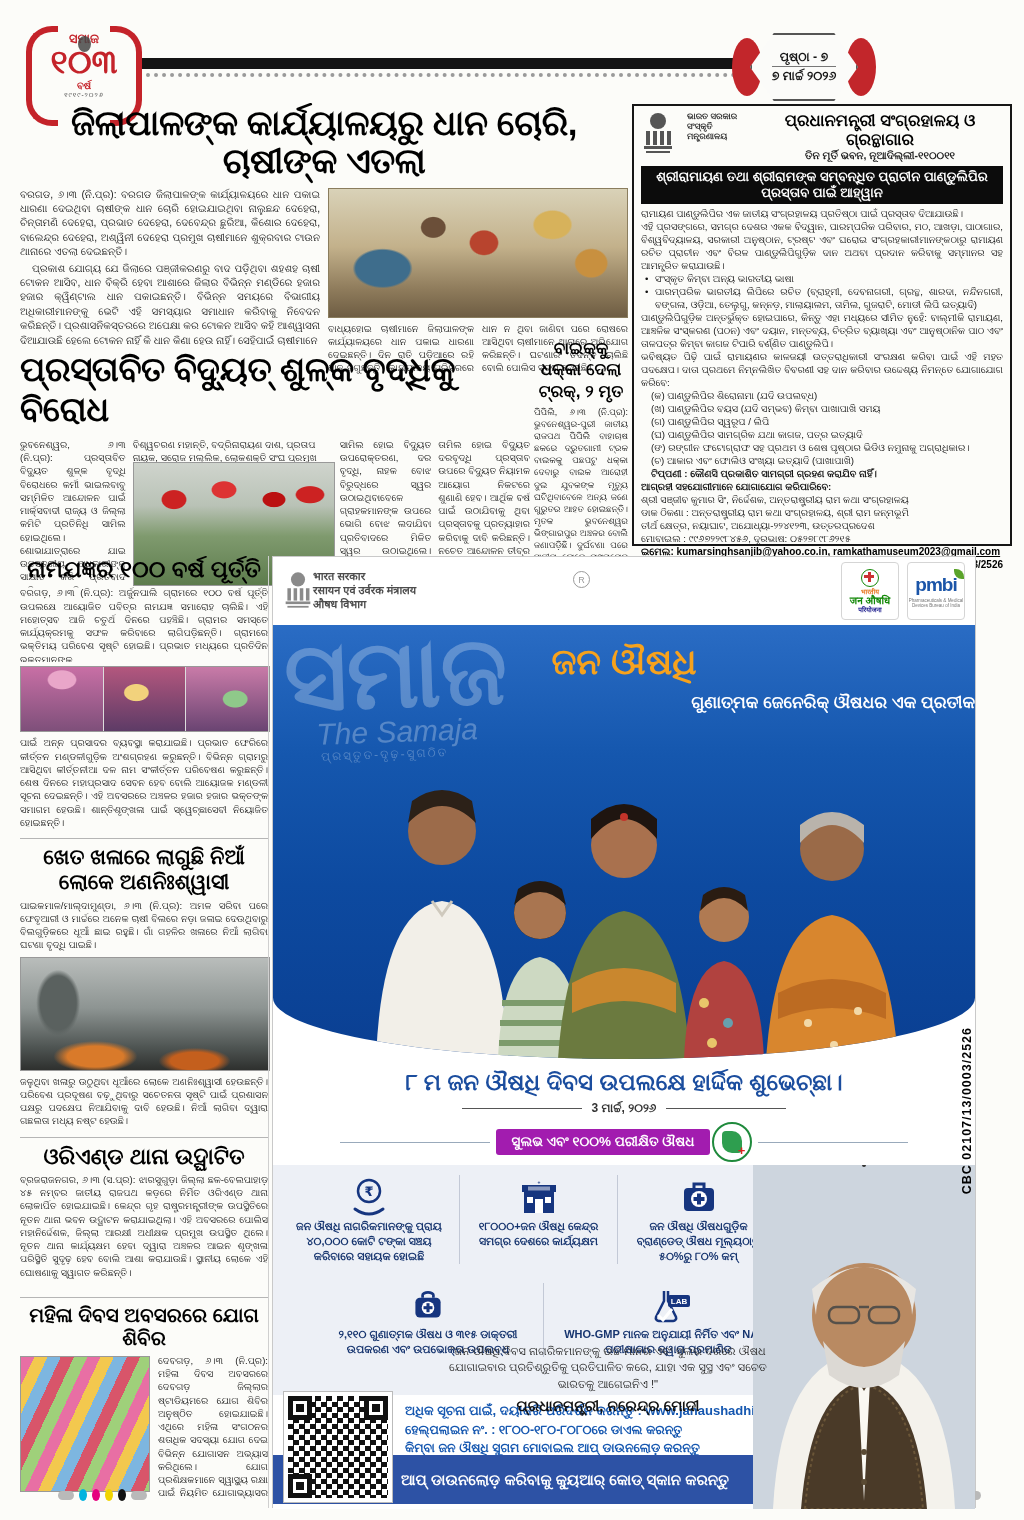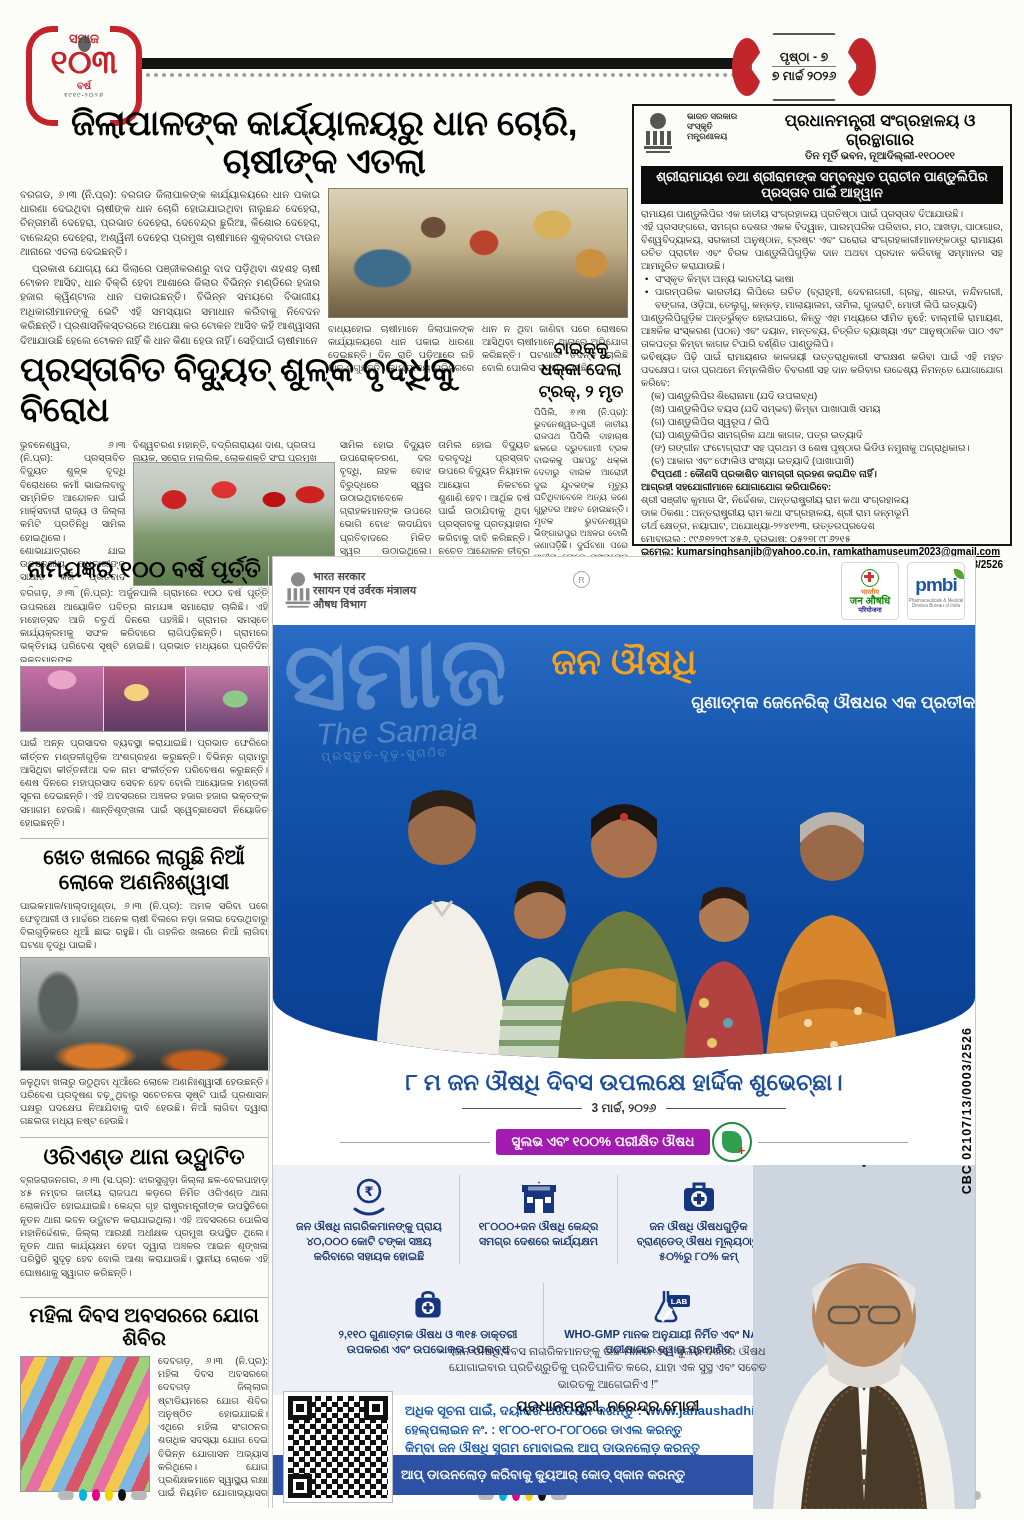--- a/index.html
+++ b/index.html
@@ -151,22 +151,22 @@
   .f1{width:180px;} .f2{width:158px;} .f3{width:162px;} .f4{width:182px;}
   .feat .ic{height:44px;display:flex;align-items:center;justify-content:center;}
   .feat .tx{font-size:11px;font-weight:bold;color:#17356f;line-height:1.35;}
   .feat-row2{position:absolute;left:40px;top:118px;width:480px;display:flex;}
   .b1{width:230px;} .b2{width:250px;border-left:1px solid #c3c9d6;}
   .quote{position:absolute;left:170px;top:178px;width:330px;font-size:11.3px;color:#2b2b2b;line-height:1.45;text-align:center;z-index:4;}
   .quote-by{margin-top:3px;font-weight:bold;color:#111;font-size:15px;}
   .modi{position:absolute;right:0;bottom:-114px;width:222px;height:344px;z-index:3;}
 
   .ad-bottom{position:relative;height:114px;background:#fff;}
-  .blue-bar{position:absolute;left:0;top:60px;width:500px;height:40px;background:#2d52a5;border-radius:0 4px 4px 0;
-            display:flex;align-items:center;color:#fff;font-size:13px;font-weight:800;padding-left:128px;box-sizing:border-box;z-index:1;}
+  .blue-bar{position:absolute;left:0;top:60px;width:500px;height:49px;background:#2d52a5;border-radius:0 4px 4px 0;
+            display:flex;align-items:center;color:#fff;font-size:15px;font-weight:800;padding-left:128px;box-sizing:border-box;z-index:1;}
   .qr-card{position:absolute;left:10px;top:-4px;width:110px;height:112px;background:#fff;border:1px solid #bbb;padding:4px;box-sizing:border-box;z-index:2;}
   .qr{width:100%;height:100%;position:relative;background:
       repeating-conic-gradient(#111 0% 25%,#fff 0% 50%);background-size:11px 11px;}
   .finder{position:absolute;width:24px;height:24px;border:5px solid #111;background:#fff;box-sizing:border-box;}
   .finder::after{content:"";position:absolute;left:3px;top:3px;width:8px;height:8px;background:#111;}
   .fd1{left:0;top:0;} .fd2{right:0;top:0;} .fd3{left:0;bottom:0;}
   .ad-info{position:absolute;left:132px;top:6px;width:430px;line-height:1.5;}
   .info-a{font-size:13px;font-weight:800;color:#1557b0;}
   .info-b{font-size:12.5px;font-weight:bold;color:#1557b0;}
   .ad-cbc{position:absolute;right:1px;top:470px;writing-mode:vertical-rl;transform:rotate(180deg);

